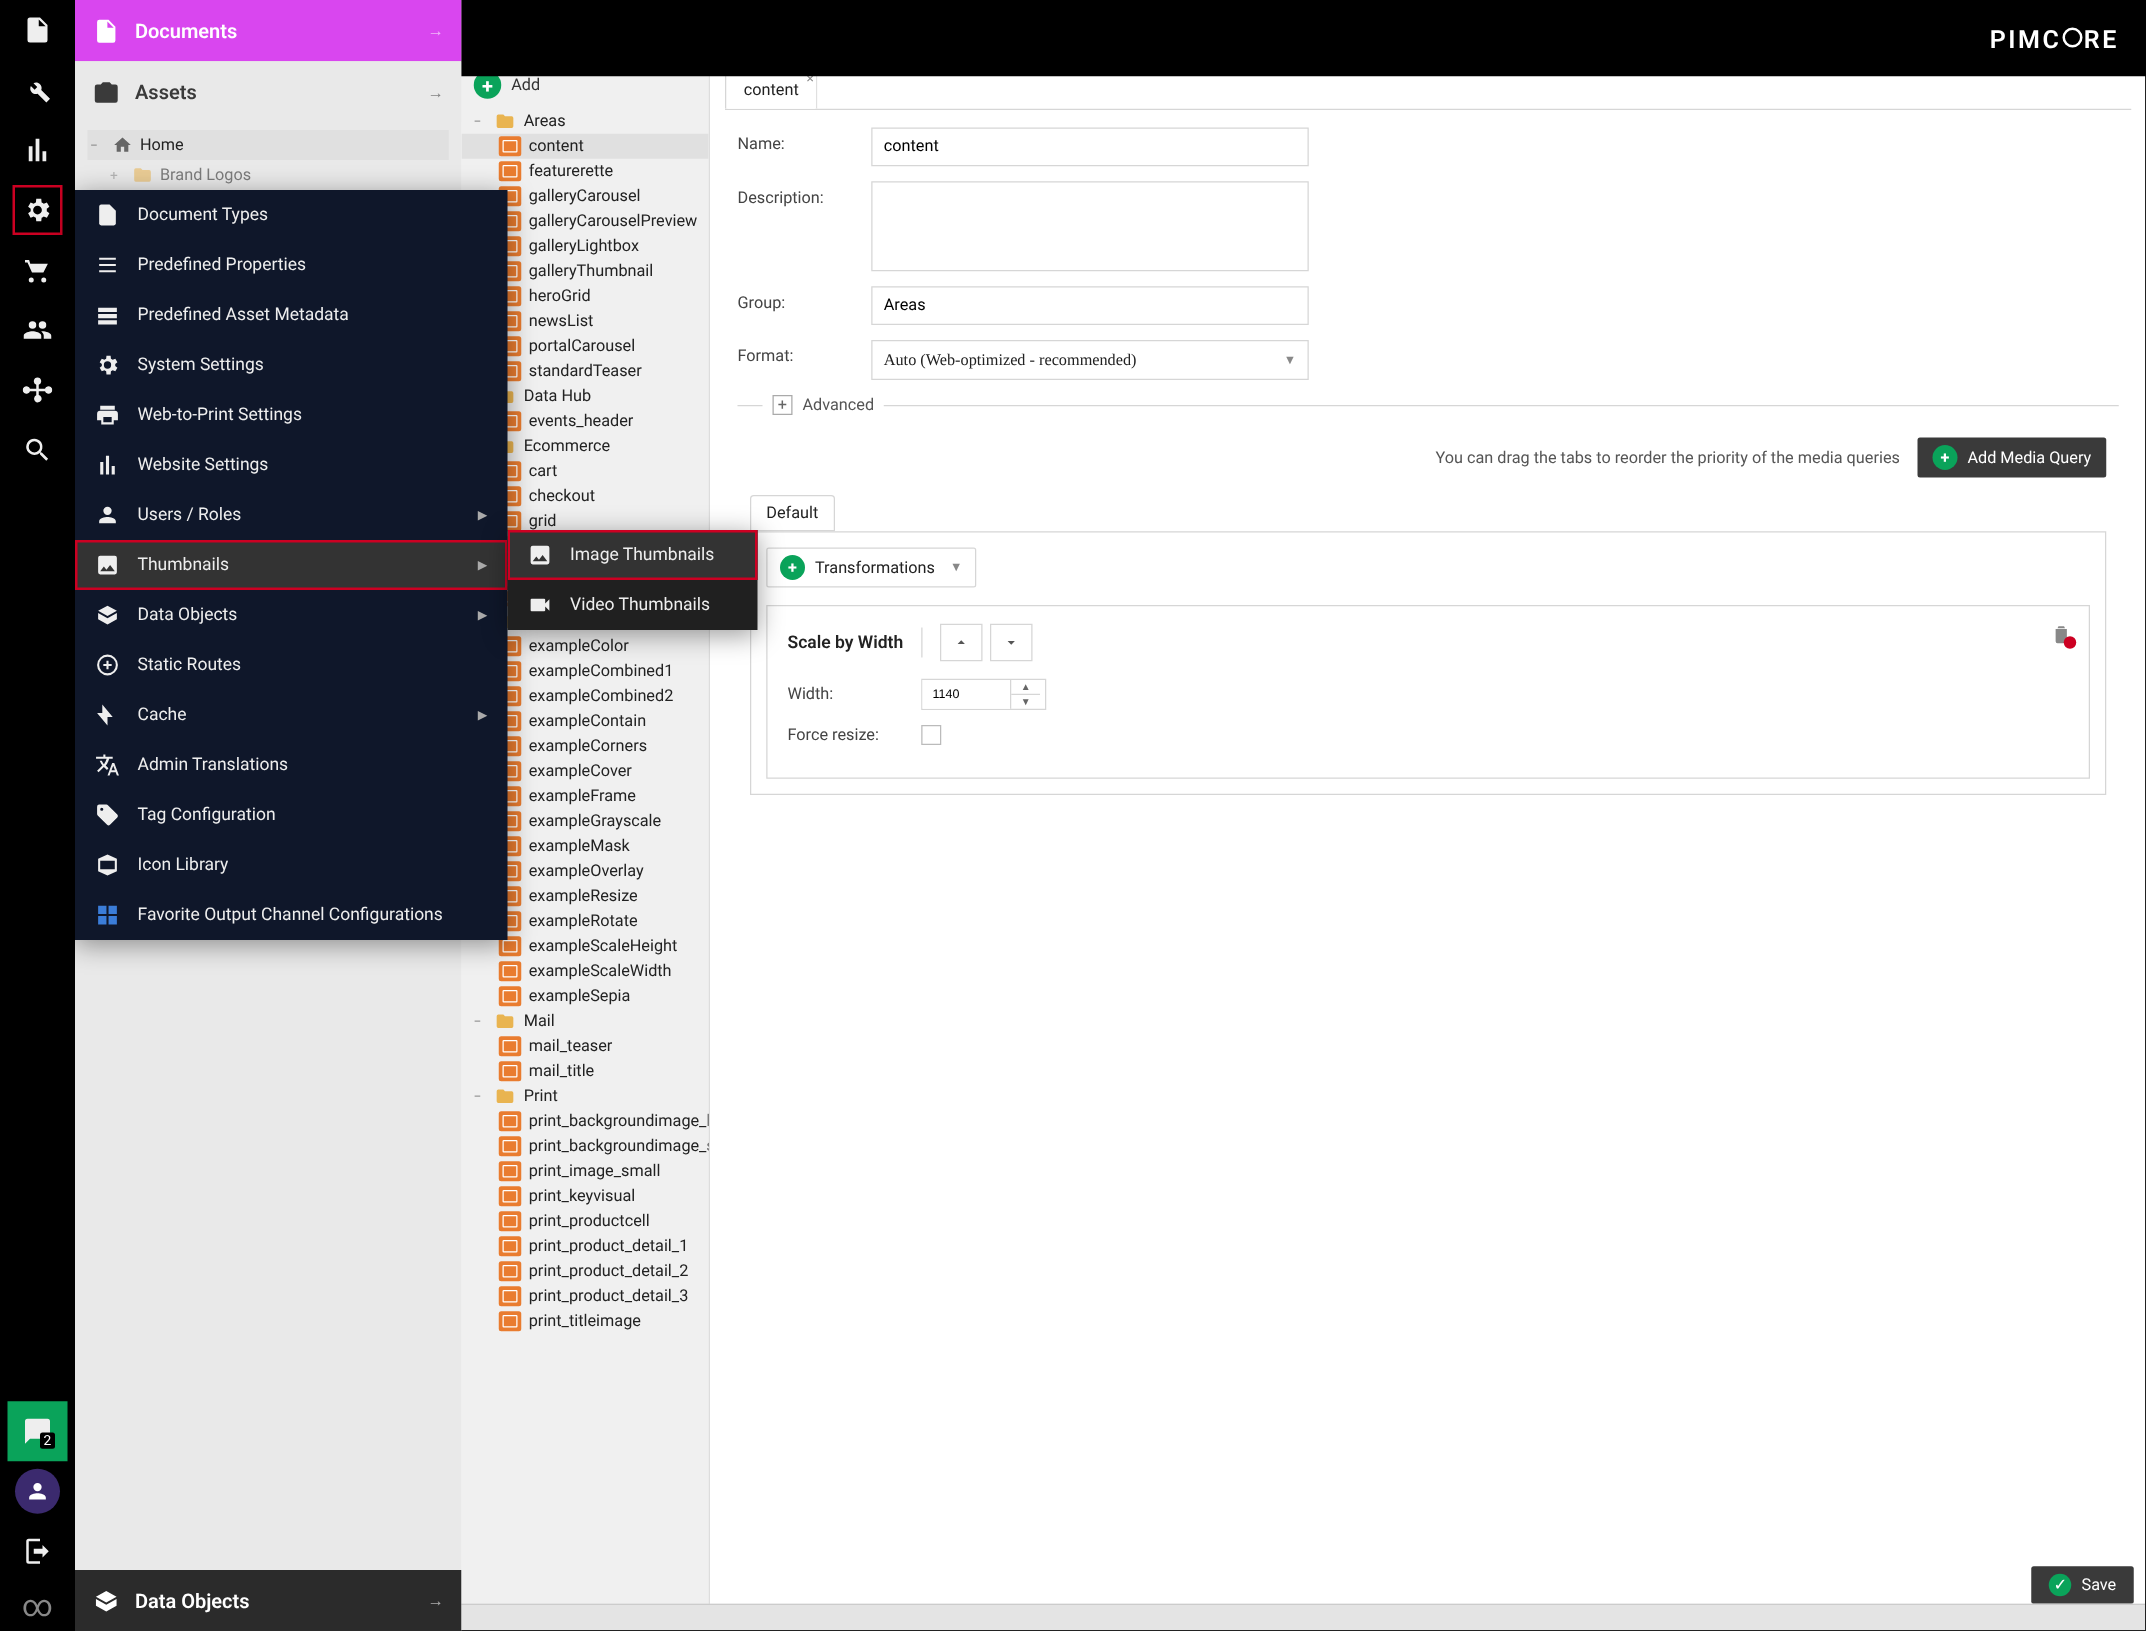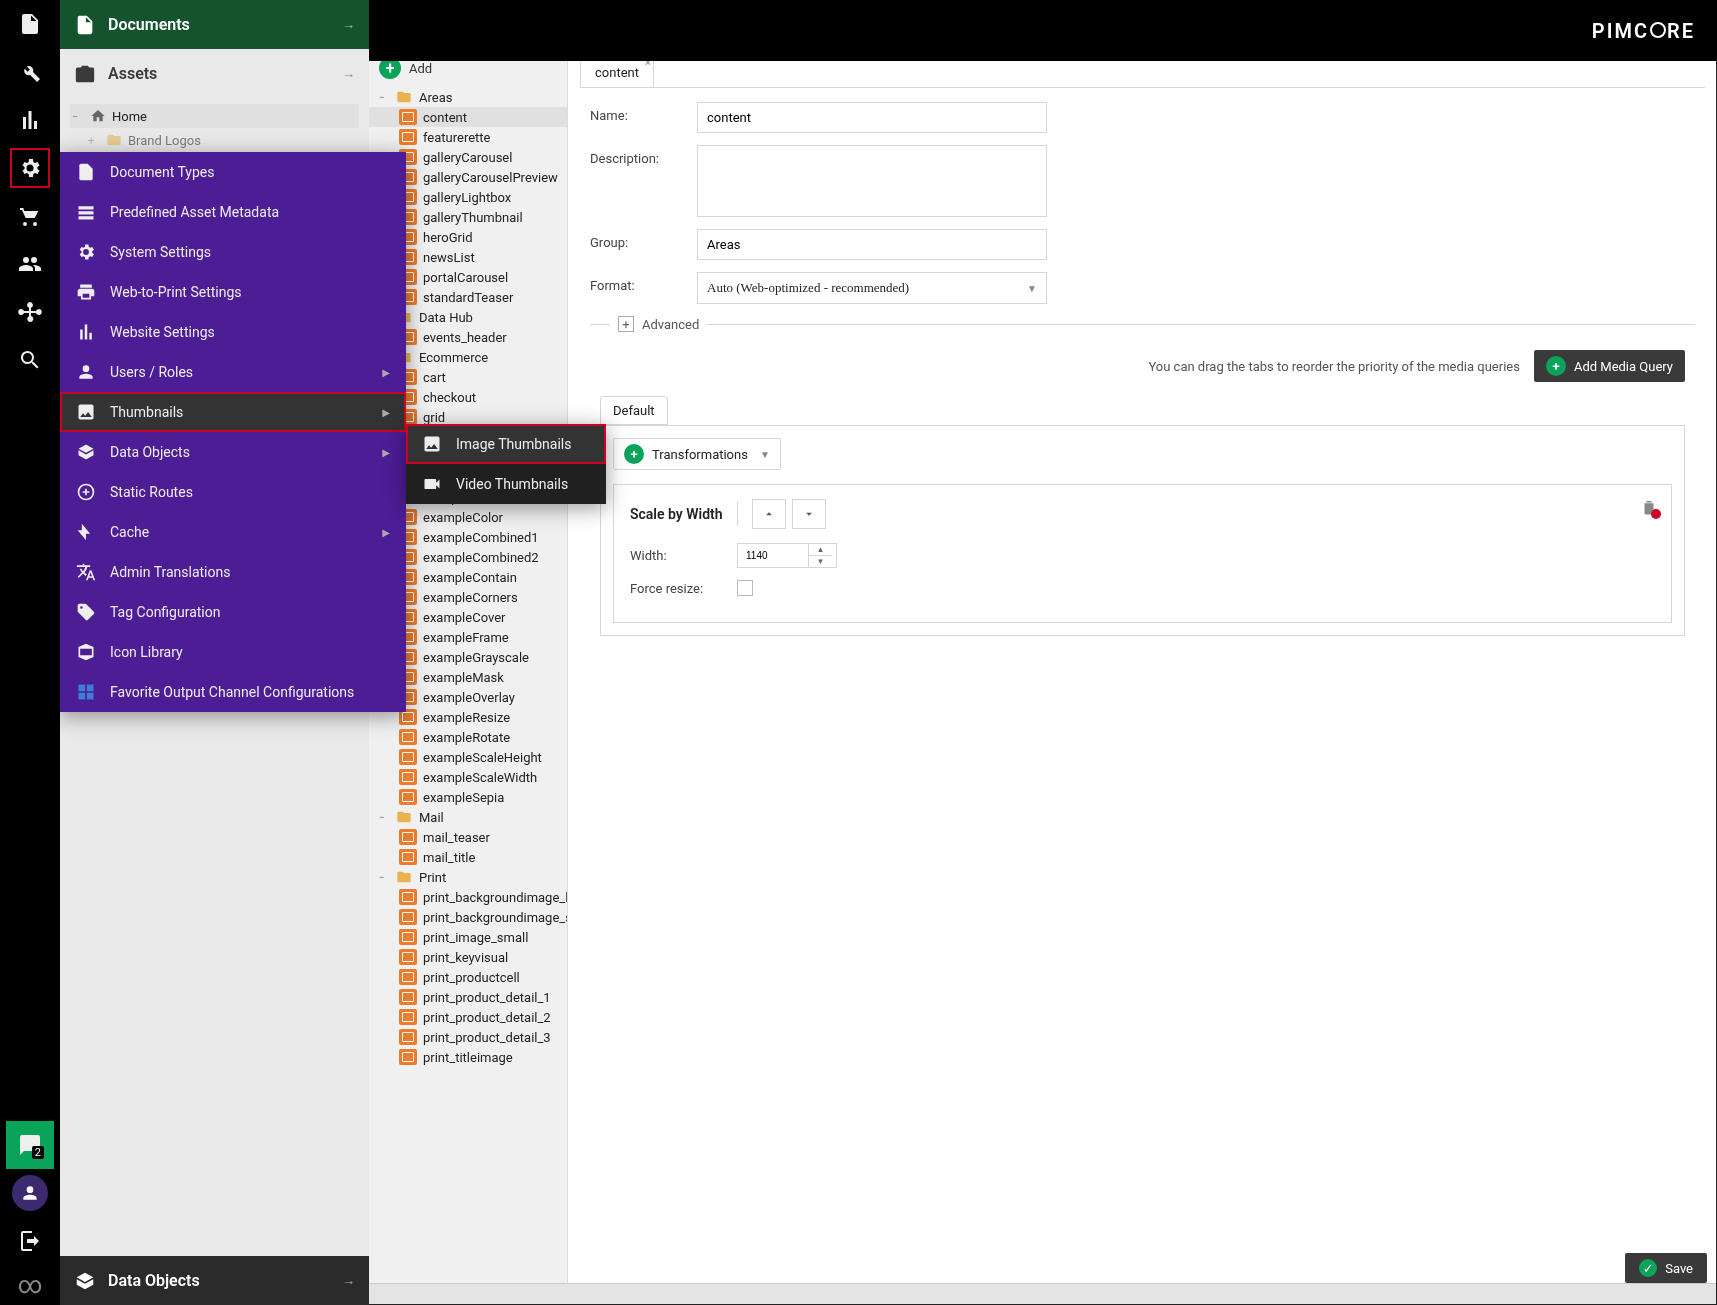--- a/index.html
+++ b/index.html
@@ -18,36 +18,36 @@
   .rail-item.hl { outline: 2px solid #cc0022; outline-offset: -6px; }
   .rail-spacer { flex: 1; }
   .rail-badge { background: #0aa35a; color: #fff; position: relative; }
   .rail-badge .num { position: absolute; right: 10px; bottom: 10px; background: #000; color:#fff; font-size: 11px; border-radius: 2px; padding: 0 3px; }
   .rail-user { background: #3b2a6e; border-radius: 50%; width: 36px; height: 36px; margin: 6px 0; display:flex;align-items:center;justify-content:center;}
   .rail-exit { color:#fff; }
   .rail-infinity { color:#888; height:40px; display:flex;align-items:center;justify-content:center; font-size:24px;}
   
   
   .panel-col { width: 309px; background: #e9e9e9; display: flex; flex-direction: column; position: relative; z-index: 10; }
-  .panel-hdr { height: 49px; background: #14532d; color: #fff; display: flex; align-items: center; padding: 0 14px; gap: 12px; }
+  .panel-hdr { height: 49px; background: #d946ef; color: #fff; display: flex; align-items: center; padding: 0 14px; gap: 12px; }
   .panel-hdr.light { background: #e9e9e9; color: #3a3a3a; }
   .panel-hdr svg { width: 22px; height: 22px; fill: currentColor; }
   .panel-hdr .title { flex:1; font-size: 16px; font-weight: 600; }
   .panel-hdr .arrow { opacity: .6; }
   .tree-mini { padding: 6px 10px; font-size: 13px; }
   .tree-mini .row { display:flex; align-items:center; gap:6px; padding: 4px 2px; }
   .tree-mini .row.sel { background: #e0e0e0; }
   .tree-mini .ico-home { width:16px;height:16px;fill:#666; }
   .tree-mini .ico-folder { width:16px;height:16px;fill:#e9b450; }
   .tree-mini .expander { width:12px;height:12px;color:#888;font-size:11px; }
   
   .panel-obj { margin-top: auto; }
   
   
-  .menu { position: absolute; left: 60px; top: 152px; width: 346px; background: #4c1d95; color: #eee; z-index: 50; box-shadow: 0 4px 20px rgba(0,0,0,.4); }
+  .menu { position: absolute; left: 60px; top: 152px; width: 346px; background: #0f172a; color: #eee; z-index: 50; box-shadow: 0 4px 20px rgba(0,0,0,.4); }
   .menu-item { display:flex; align-items:center; gap:14px; padding: 10px 16px; cursor:pointer; position:relative; }
   .menu-item:hover, .menu-item.active { background: #333; }
   .menu-item.hl { box-shadow: inset 0 0 0 2px #cc0022; }
   .menu-item svg { width:20px;height:20px;fill:#eee;flex-shrink:0; }
   .menu-item .lbl { flex:1; font-size:14px; }
   .menu-item .caret { color:#aaa; font-size:10px; }
   .menu-item.grid svg { fill:#3b7dd8; }
   
   .submenu { position:absolute; left: 406px; top: 424px; width: 200px; background:#202020; color:#eee; z-index:51; box-shadow: 0 4px 20px rgba(0,0,0,.4);}
   .submenu .menu-item.hl2 { box-shadow: inset 0 0 0 2px #cc0022; background:#333; }
@@ -590,20 +590,26 @@
 
 <div class="menu">
   <div class="menu-item">
       <svg viewBox="0 0 24 24">
         <path d="M14 2H6a2 2 0 0 0-2 2v16a2 2 0 0 0 2 2h12a2 2 0 0 0 2-2V8l-6-6z"></path>
       </svg>
       <span class="lbl">Document Types</span>
     </div>
   <div class="menu-item">
       <svg viewBox="0 0 24 24">
+        <path d="M4 6h16M4 12h16M4 18h16" stroke="#eee" stroke-width="2" fill="none"></path>
+      </svg>
+      <span class="lbl">Predefined Properties</span>
+    </div>
+  <div class="menu-item">
+      <svg viewBox="0 0 24 24">
         <path d="M3 5h18v4H3zM3 11h18v4H3zM3 17h18v4H3z"></path>
       </svg>
       <span class="lbl">Predefined Asset Metadata</span>
     </div>
   <div class="menu-item">
       <svg viewBox="0 0 24 24">
         <path d="M19.4 13a7.8 7.8 0 0 0 0-2l2.1-1.6-2-3.5-2.5 1a7.7 7.7 0 0 0-1.7-1L15 3h-4l-.3 2.9a7.7 7.7 0 0 0-1.7 1l-2.5-1-2 3.5L6.6 11a7.8 7.8 0 0 0 0 2l-2.1 1.6 2 3.5 2.5-1c.5.4 1.1.8 1.7 1L11 21h4l.3-2.9c.6-.2 1.2-.6 1.7-1l2.5 1 2-3.5L19.4 13zM12 15.5A3.5 3.5 0 1 1 15.5 12 3.5 3.5 0 0 1 12 15.5z"></path>
       </svg>
       <span class="lbl">System Settings</span>
     </div>

